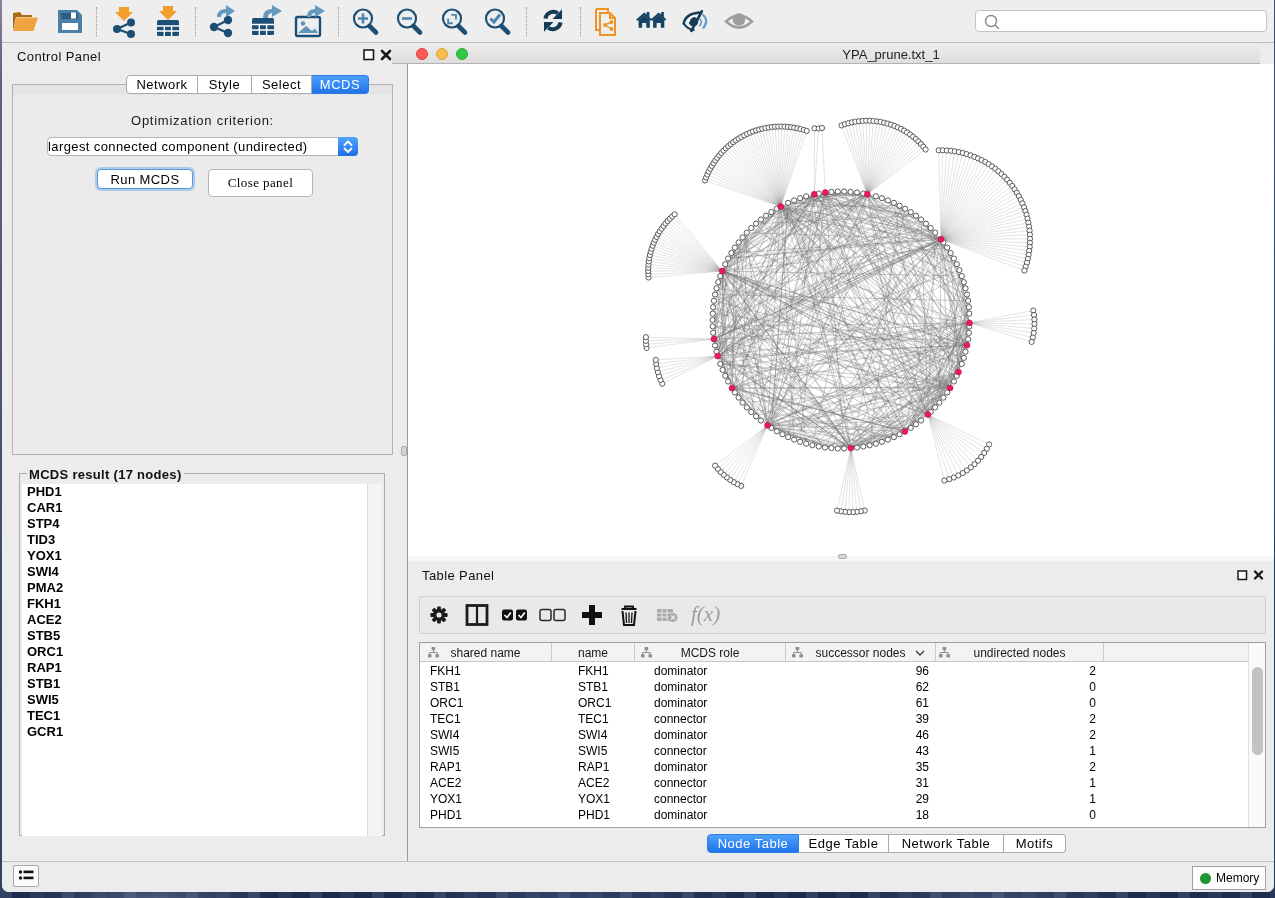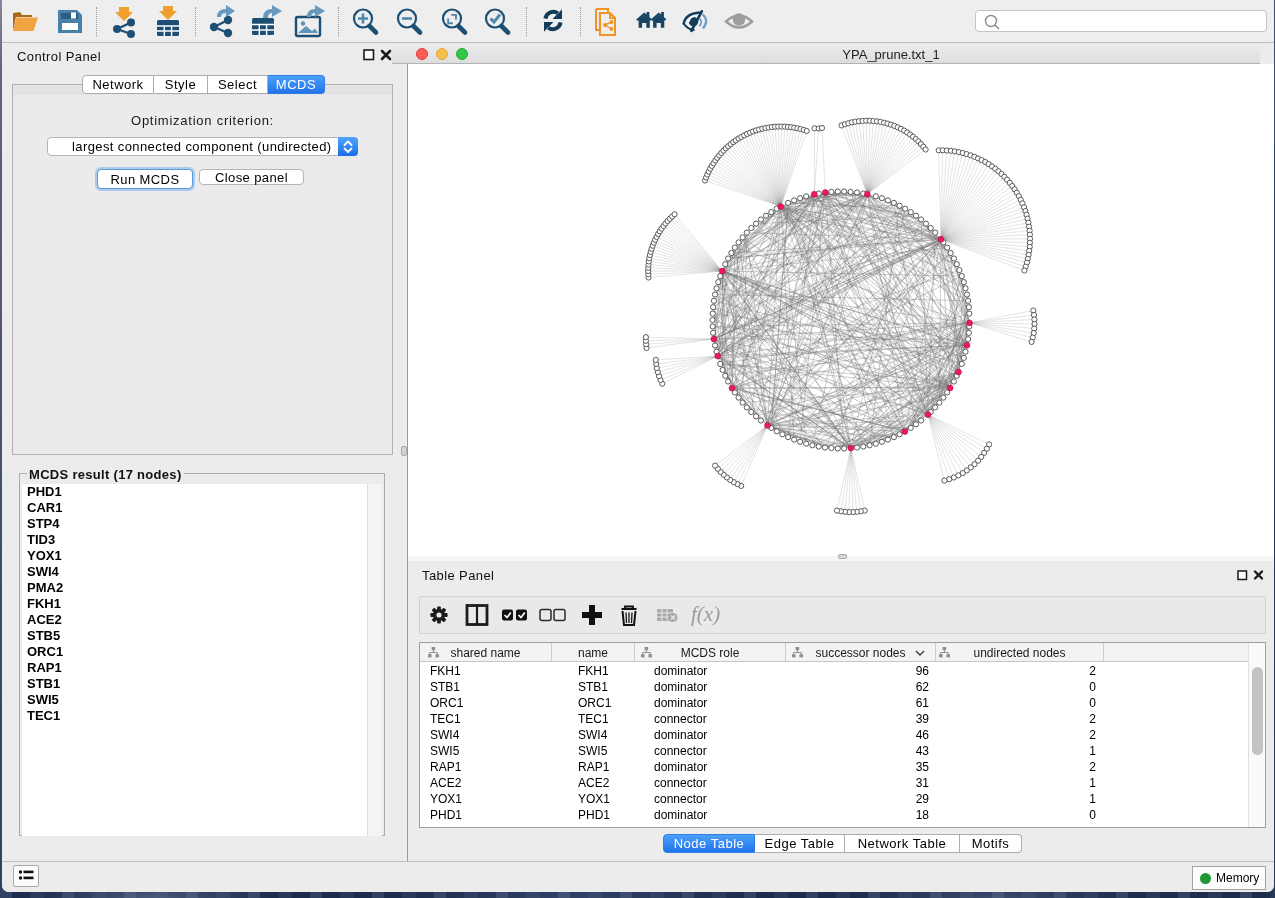--- a/index.html
+++ b/index.html
@@ -23,37 +23,37 @@
     background:#eeeeee; border-bottom:1px solid #bdbdbd; }
   .tsep { position:absolute; top:7px; height:30px; width:0;
     border-left:1px dotted #9a9a9a; }
   #searchbox { position:absolute; left:973px; top:10px; width:292px; height:22px;
     background:#fff; border:1px solid #c4c4c4; border-radius:4px; }
   
   #cp-title { position:absolute; left:15px; top:49px; font-size:13px; color:#111; letter-spacing:0.4px; }
   .tabrow { position:absolute; display:flex; font-size:13px; }
   .tab { background:#fff; border:1px solid #acacac; border-left:none; letter-spacing:0.5px;
     color:#000; display:flex; align-items:center; justify-content:center; }
-  .tab.first { border-left:1px solid #acacac; border-radius:4px 0 0 4px; }
+  .tab.first { border-left:1px solid #acacac; border-radius:4px 0 0 4px;margin-left:44px; }
   .tab.last { border-radius:0 4px 4px 0; }
   .tab.sel { background:linear-gradient(#4ba0fc,#2173ea); color:#fff; border-color:#2e7de8; }
   #cp-panel { position:absolute; left:10px; top:84px; width:381px; height:371px;
     border:1px solid #b2b2b2; background:#ebebeb; }
   #opt-label { position:absolute; left:0; top:113px; width:401px; text-align:center;
     font-size:13px; color:#1a1a1a; letter-spacing:0.75px; }
   #cp-select { position:absolute; left:45px; top:137px; width:311px; height:19px;
     background:#fff; border:1px solid #b5b5b5; border-radius:4px; font-size:13px;
-    color:#000; line-height:17px; padding-left:24px; letter-spacing:0.4px; }
+    color:#000; line-height:17px; padding-left:0; letter-spacing:0.4px; }
   #cp-select .spin { position:absolute; right:-1px; top:-1px; width:20px; height:19px;
     border-radius:0 4px 4px 0; background:linear-gradient(#51a5fd,#1a6ee8); }
   .btn { position:absolute; background:#fff; border:1px solid #b5b5b5; border-radius:4px;
     font-size:13px; color:#000; letter-spacing:0.4px; display:flex; align-items:center; justify-content:center; }
   #btn-run { left:95px; top:169px; width:96px; height:20px;
     border:1px solid #569ad8; box-shadow:0 0 0 2px rgba(135,182,235,.62); }
-  #btn-close { left:197px; top:169px; width:105px; height:16px; }
+  #btn-close { left:206px; top:169px; width:105px; height:28px;font-family:Liberation Serif, serif; }
   #fieldset { position:absolute; left:17px; top:473px; width:366px; height:363px;
     border:1px solid #ababab;font-weight:bold; }
   #fs-legend { position:absolute; left:7px; top:-7px; background:#ececec;
     font-size:13px; padding:0 2px; color:#111; white-space:nowrap; letter-spacing:0.3px; }
   #mcds-list { position:absolute; left:2px; top:10px; width:360px; height:352px;
     background:#fff; font-size:13px; color:#000; }
   #mcds-list .item { height:16px; line-height:16px; padding-left:5px; }
   #mcds-scroll { position:absolute; right:0px; top:0px; width:15px; height:352px;
     background:#f4f4f4; border-left:1px solid #dcdcdc; }
   
@@ -268,20 +268,21 @@
         <div class="item">SWI4</div>
         <div class="item">PMA2</div>
         <div class="item">FKH1</div>
     <div class="item">ACE2</div>
         <div class="item">STB5</div>
         <div class="item">ORC1</div>
     <div class="item">RAP1</div>
         <div class="item">STB1</div>
         <div class="item">SWI5</div>
     <div class="item">TEC1</div>
+        <div class="item">GCR1</div>
     <div id="mcds-scroll"></div>
   </div>
 </div>
 
   <div id="vsplit"></div>
 <div id="vsplit-h"></div>
 <div id="net-title">
   <div class="t">YPA_prune.txt_1</div>
 </div>
 <div class="light" style="left:414px;background:#fc5b57;border:0.5px solid #dd3e39"></div>

